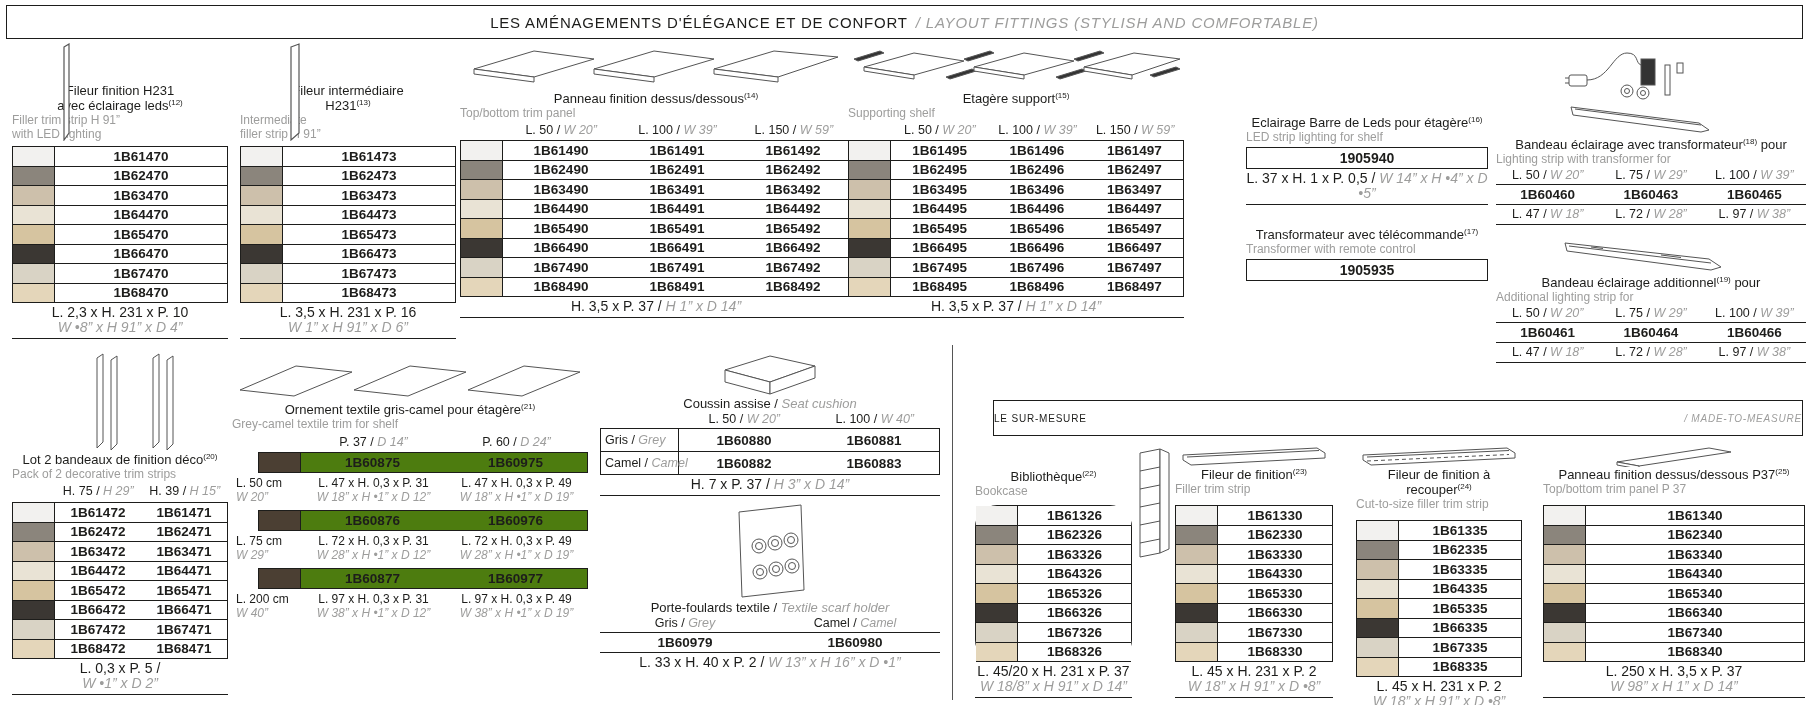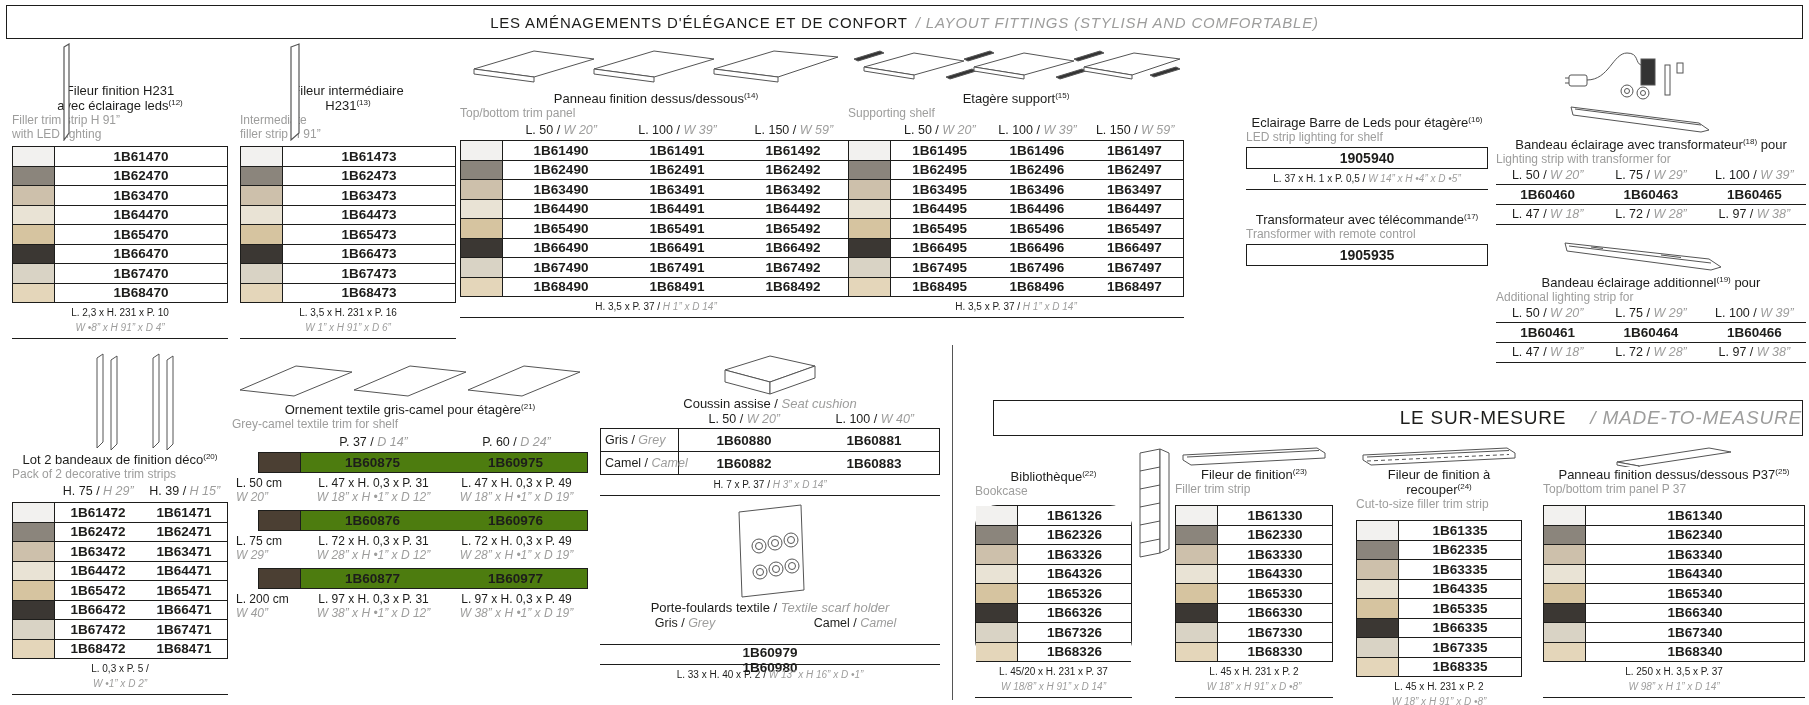--- a/index.html
+++ b/index.html
@@ -9,37 +9,37 @@
 .hdr .en{color:#9d9d9c;font-style:italic;margin-left:8px;}
 .sec{position:absolute;}
 .title{font-size:13px;text-align:center;line-height:15px;color:#1d1d1b;}
 .sub{font-size:12px;text-align:left;line-height:14px;color:#9d9d9c;}
 sup{font-size:8px;line-height:0;}
 .iconzone{display:flex;align-items:flex-end;justify-content:center;}
 .tbl{border:1px solid #1d1d1b;border-bottom:none;}
 .trow{display:flex;border-bottom:1px solid #1d1d1b;height:19.5px;align-items:stretch;background:#fff;}
 .swatch{width:42px;border-right:1px solid #1d1d1b;flex:none;}
 .code{flex:1;display:flex;align-items:center;justify-content:center;font-weight:bold;font-size:13.5px;color:#1d1d1b;}
-.dims{text-align:center;font-size:10px;line-height:15px;padding:2px 0 3px;border-bottom:1px solid #1d1d1b;}
+.dims{text-align:center;font-size:14px;line-height:15px;padding:2px 0 3px;border-bottom:1px solid #1d1d1b;}
 .dims .en,.en{color:#9d9d9c;font-style:italic;}
 .pairs{display:flex;}
 .pair{flex:1;text-align:center;font-size:12.5px;white-space:nowrap;}
 .pair .en{color:#9d9d9c;font-style:italic;}
 .crow{display:flex;border-top:1px solid #1d1d1b;border-bottom:1px solid #1d1d1b;height:21px;align-items:center;background:#fff;}
 .drow{border-bottom:1px solid #1d1d1b;padding:2px 0 3px;}
 .codebox{border:1px solid #1d1d1b;height:22px;display:flex;align-items:center;justify-content:center;font-weight:bold;font-size:14px;margin-top:3px;background:#fff;}
 .orow{display:flex;border:1px solid #1d1d1b;height:21px;margin-left:26px;background:#4d7c0f;}
 .odims{display:flex;padding:3px 0 6px;font-size:12px;line-height:14px;}
 .odims .lab{width:70px;flex:none;text-align:left;padding-left:4px;}
 .odims .dcell{flex:1;text-align:center;}
 .ctbl{border:1px solid #1d1d1b;border-bottom:none;}
 .ctr{display:flex;border-bottom:1px solid #1d1d1b;height:23px;align-items:stretch;background:#fff;}
 .clabel{width:78px;flex:none;border-right:1px solid #1d1d1b;display:flex;align-items:center;padding-left:4px;font-size:12.5px;white-space:nowrap;}
 .divider{position:absolute;width:1px;background:#555;}
-.smhdr{position:absolute;border:1px solid #1d1d1b;display:flex;align-items:center;justify-content:flex-end;font-size:19px;letter-spacing:.8px;background:#fff;}
+.smhdr{position:absolute;border:1px solid #1d1d1b;display:flex;align-items:center;justify-content:space-between;font-size:10px;letter-spacing:.8px;background:#fff;}
 .smhdr .en{color:#9d9d9c;font-style:italic;margin-left:24px;}
 svg{display:block;}
 </style>
 </head>
 <body>
 
 <div class="page">
 
   <div class="hdr">
     <span>LES AMÉNAGEMENTS D'ÉLÉGANCE ET DE CONFORT</span>
@@ -538,21 +538,21 @@
             <circle cx="51" cy="67" r="3.5"></circle>
             <circle cx="67" cy="64" r="3.5"></circle>
         </g>
       </svg>
     </div>
     <div class="title"><span>Porte-foulards textile /</span> <span class="en">Textile scarf holder</span></div>
     <div class="pairs" style="margin-top:1px;">
         <span class="pair"><span>Gris / </span><span class="en">Grey</span></span>
         <span class="pair"><span>Camel / </span><span class="en">Camel</span></span>
       </div>
-    <div class="crow" style="margin-top:14px;flex-direction:column;">
+    <div class="crow" style="margin-top:2px;">
       <span class="code">1B60979</span>
       <span class="code">1B60980</span>
     </div>
     <div class="dims" style="border-bottom:none;"><span>L. 33 x H. 40 x P. 2 /</span> <span class="en">W 13” x H 16” x D •1”</span></div>
   </div>
 
   <div class="divider" style="left:952px;top:345px;height:355px;"></div>
 
   <div class="smhdr" style="left:993px;top:400px;width:810px;height:36px;">
     <span>LE SUR-MESURE</span>

